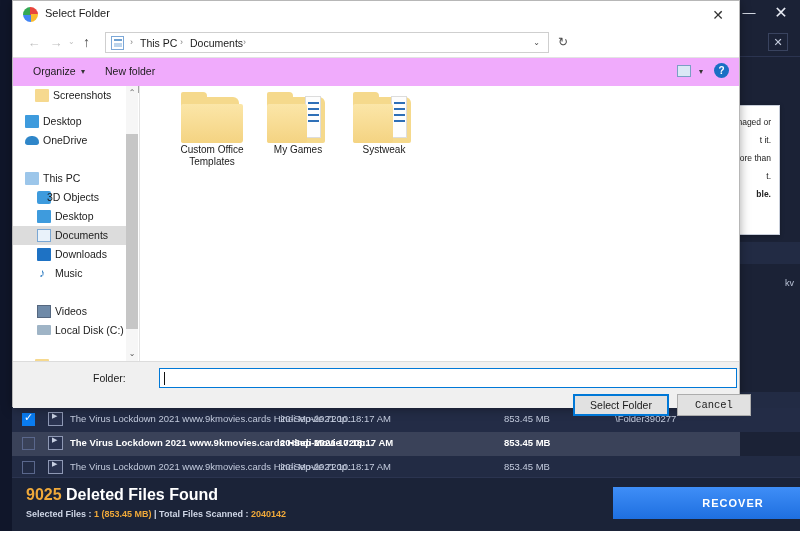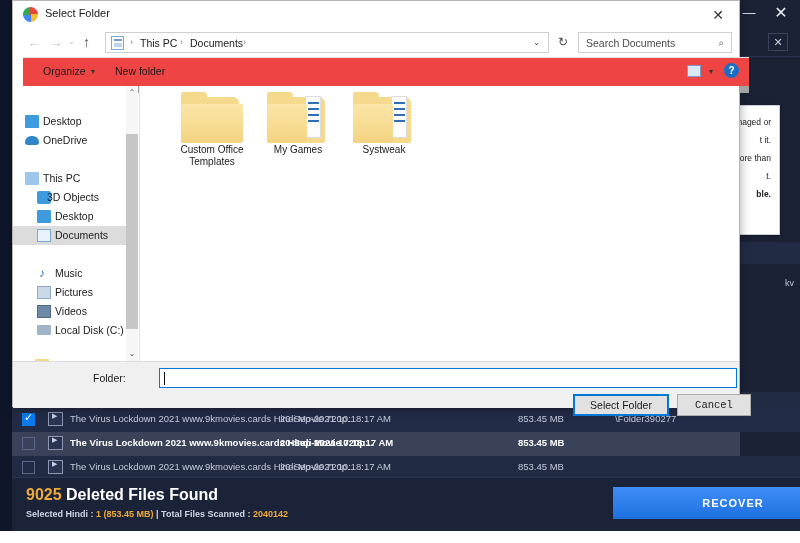--- a/index.html
+++ b/index.html
@@ -44,21 +44,21 @@
   .file-row .cb{position:absolute;left:22px;top:5px;width:13px;height:13px;
                 border:1px solid #5a678c;box-sizing:border-box;background:transparent;}
   .file-row .cb.checked{background:#0a7cf0;border-color:#0a7cf0;}
   .file-row .cb.checked:after{content:"✓";position:absolute;left:1px;top:-3px;
                 color:#fff;font-size:11px;line-height:13px;}
   .vid-icon{position:absolute;left:48px;top:4px;width:15px;height:14px;
             border:1px solid #8e98b4;box-sizing:border-box;background:#2a3350;}
   .vid-icon:before{content:"▶";position:absolute;left:3px;top:-1px;font-size:7px;color:#c8d0e2;}
   .fname{position:absolute;left:70px;top:5px;font-size:9.5px;color:#c3cbdd;white-space:nowrap;}
   .fdate{position:absolute;left:280px;top:5px;font-size:9.5px;color:#c3cbdd;white-space:nowrap;}
-  .fsize{position:absolute;left:518px;top:5px;font-size:9.5px;color:#c3cbdd;white-space:nowrap;}
+  .fsize{position:absolute;left:504px;top:5px;font-size:9.5px;color:#c3cbdd;white-space:nowrap;}
   .floc{position:absolute;left:615px;top:5px;font-size:9.5px;color:#c3cbdd;white-space:nowrap;}
   .file-row.sel .fname,.file-row.sel .fdate,.file-row.sel .fsize{color:#ffffff;font-weight:bold;}
 
   
   .footer{position:absolute;left:0;top:477px;width:800px;height:54px;background:#1b2338;
           border-top:1px solid #2b3450;}
   .f-count{position:absolute;left:26px;top:8px;font-size:16px;color:#ffffff;font-weight:bold;}
   .f-count b{color:#f0a93a;font-weight:bold;}
   .f-sub{position:absolute;left:26px;top:31px;font-size:9px;color:#cfd6e6;font-weight:bold;}
   .f-sub span.amber{color:#f0a93a;}
@@ -97,22 +97,22 @@
   .crumb{position:absolute;top:4px;font-size:10.5px;color:#1b1b1b;}
   .crumb-sep{position:absolute;top:4px;font-size:9px;color:#808080;}
   .addr-caret{position:absolute;right:8px;top:5px;font-size:8px;color:#4a4a4a;}
   .refresh{position:absolute;left:545px;top:6px;font-size:12px;color:#4a4a4a;}
   .searchbox{position:absolute;left:565px;top:3px;width:154px;height:21px;
              border:1px solid #cfcfcf;background:#fff;box-sizing:border-box;}
   .search-ph{position:absolute;left:7px;top:4px;font-size:10.5px;color:#4a4a4a;}
   .search-ico{position:absolute;right:7px;top:4px;font-size:10px;color:#4a4a4a;}
 
   
-  .cmdbar{position:absolute;left:10px;top:56px;width:100%;height:28px;
-          background:#ef4444;border-top:1px solid #e3e3e3;border-bottom:7px solid #a3a3a3;}
+  .cmdbar{position:absolute;left:0;top:56px;width:100%;height:28px;
+          background:#f0abfc;border-top:1px solid #e3e3e3;border-bottom:7px solid #a3a3a3;}
   .cmd-item{position:absolute;top:7px;font-size:10.5px;color:#1b1b1b;cursor:default;}
   .cmd-organize{left:20px;} .cmd-caret{left:68px;top:9px;font-size:8px;color:#333;}
   .cmd-newfolder{left:92px;}
   .view-ico{position:absolute;right:48px;top:7px;width:14px;height:12px;
             border:1px solid #7a9fc4;box-sizing:border-box;background:#dae8f5;}
   .view-caret{position:absolute;right:36px;top:9px;font-size:8px;color:#333;}
   .help-ico{position:absolute;right:10px;top:5px;width:15px;height:15px;border-radius:50%;
             background:#1a6fc4;color:#fff;font-size:10px;font-weight:bold;
             text-align:center;line-height:15px;}
 
@@ -212,21 +212,21 @@
       <div class="fname">The Virus Lockdown 2021 www.9kmovies.cards Hindi Movie 720p...</div>
       <div class="fdate">20-Sep-2021 10:18:17 AM</div>
       <div class="fsize">853.45 MB</div>
     </div>
 
     <div class="footer">
       <div class="f-count">
         <b>9025</b><span> Deleted Files Found</span>
       </div>
       <div class="f-sub">
-        <span>Selected Hindi : </span><span class="amber">1 (853.45 MB)</span><span> | Total Files Scanned : </span><span class="amber">2040142</span>
+        <span>Selected Files : </span><span class="amber">1 (853.45 MB)</span><span> | Total Files Scanned : </span><span class="amber">2040142</span>
       </div>
     </div>
 
     <div class="recover-btn">RECOVER</div>
 
     <div class="left-dark"></div>
   </div>
 
   <div class="bottom-white"></div>
   <div class="watermark">wsxdn.com</div>
@@ -250,36 +250,36 @@
         <div class="crumb-sep" style="left:24px">›</div>
         <div class="crumb" style="left:34px">This PC</div>
         <div class="crumb-sep" style="left:74px">›</div>
         <div class="crumb" style="left:84px">Documents</div>
         <div class="crumb-sep" style="left:137px">›</div>
         <div class="addr-caret">⌄</div>
       </div>
 
       <div class="refresh">↻</div>
 
-      <div class="searchbox">
-        <div class="search-ph">Search Documents</div>
-        <div class="search-ico">⌕</div>
-      </div>
     </div>
 
     <div class="cmdbar">
       <div class="cmd-item cmd-organize">Organize</div>
       <div class="cmd-item cmd-caret">▾</div>
       <div class="cmd-item cmd-newfolder">New folder</div>
       <div class="view-ico"></div>
       <div class="view-caret">▾</div>
       <div class="help-ico">?</div>
     </div>
 
     <div class="sidebar">
+      <div class="tree-item" style="top:0">
+        <span class="t-ico" style="left:22px;background:#f6d98f;border-radius:1px;"></span>
+        <span class="t-lbl" style="left:40px">Screenshots</span>
+      </div>
       <div class="tree-item" style="top:26px">
         <span class="t-ico" style="left:12px;background:#3e9bdd;border-radius:1px;"></span>
         <span class="t-lbl" style="left:30px">Desktop</span>
       </div>
       <div class="tree-item" style="top:45px">
         <span class="t-ico" style="left:12px;background:#2f86c9;border-radius:7px 7px 3px 3px;height:9px;top:5px;"></span>
         <span class="t-lbl" style="left:30px">OneDrive</span>
       </div>
       <div class="tree-item" style="top:83px">
         <span class="t-ico" style="left:12px;background:#9cc6ea;border-radius:1px;"></span>
@@ -290,27 +290,27 @@
         <span class="t-lbl" style="left:34px">3D Objects</span>
       </div>
       <div class="tree-item" style="top:121px">
         <span class="t-ico" style="left:24px;background:#3e9bdd;border-radius:1px;"></span>
         <span class="t-lbl" style="left:42px">Desktop</span>
       </div>
       <div class="tree-item active" style="top:140px">
         <span class="t-ico" style="left:24px;background:#e9f2fa;border:1px solid #7aa7d4;box-sizing:border-box;"></span>
         <span class="t-lbl" style="left:42px">Documents</span>
       </div>
+      <div class="tree-item" style="top:159px">
+        <span class="t-ico" style="left:24px;background:#1e72c4;border-radius:1px;"></span>
+        <span class="t-lbl" style="left:42px">Downloads</span>
+      </div>
       <div class="tree-item" style="top:178px">
         <span class="t-ico" style="left:26px;width:10px;color:#2878bf;font-size:12px;line-height:13px;">♪</span>
         <span class="t-lbl" style="left:42px">Music</span>
-      </div>
-      <div class="tree-item" style="top:197px">
-        <span class="t-ico" style="left:24px;background:#c9d9e8;border:1px solid #8fa9c2;box-sizing:border-box;"></span>
-        <span class="t-lbl" style="left:42px">Pictures</span>
       </div>
       <div class="tree-item" style="top:216px">
         <span class="t-ico" style="left:24px;background:#6f8aa8;border:1px solid #55677f;box-sizing:border-box;"></span>
         <span class="t-lbl" style="left:42px">Videos</span>
       </div>
       <div class="tree-item" style="top:235px">
         <span class="t-ico" style="left:24px;background:#9fb4c6;height:10px;top:4px;border-radius:1px;"></span>
         <span class="t-lbl" style="left:42px">Local Disk (C:)</span>
       </div>
       <div class="tree-item" style="top:273px">

